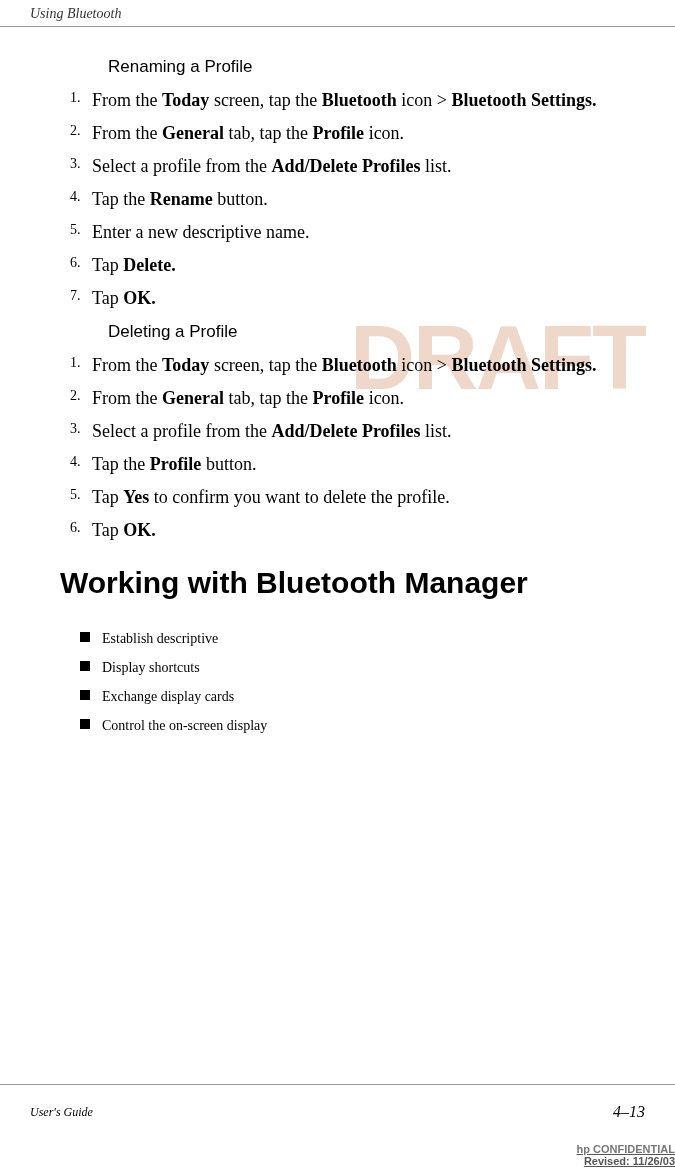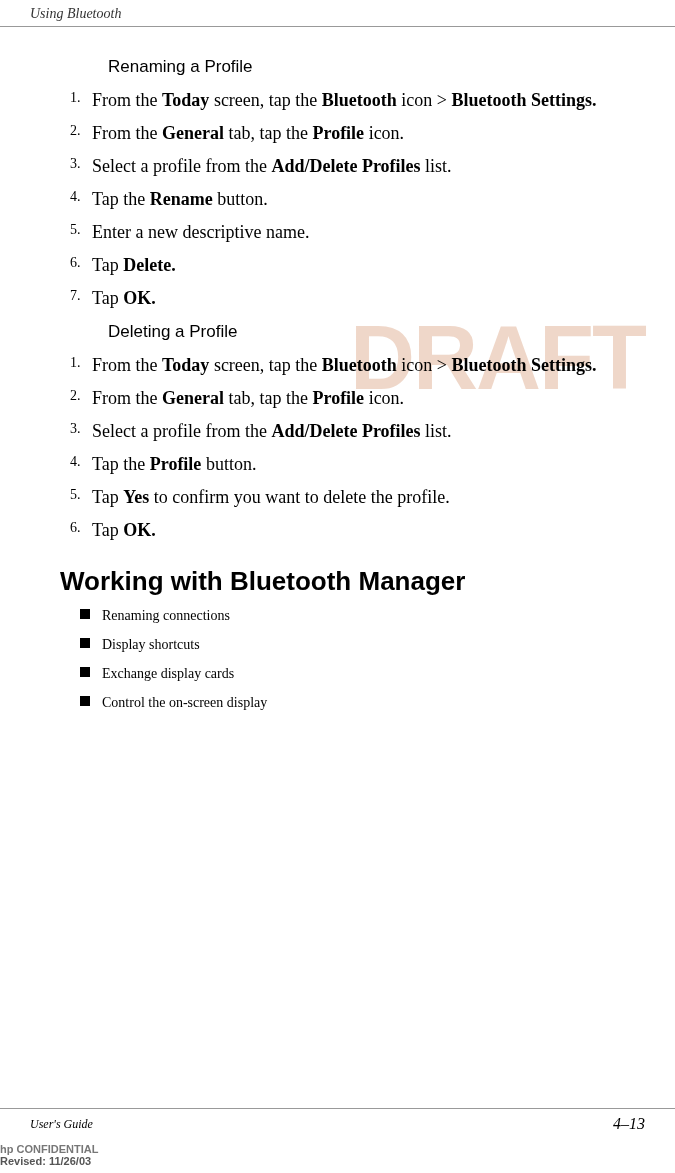--- a/index.html
+++ b/index.html
@@ -60,24 +60,24 @@
     .section-h2 {
       font-size: 17px;
       font-weight: normal;
       font-family: Arial, Helvetica, sans-serif;
       margin-bottom: 10px;
       margin-top: 10px;
       margin-left: 48px;
     }
 
     .section-h1 {
-      font-size: 26px;
+      font-size: 30px;
       font-weight: bold;
       font-family: Arial, Helvetica, sans-serif;
-      margin-bottom: 8px;
+      margin-bottom: 28px;
       margin-top: 22px;
     }
 
     ol {
       list-style: none;
       padding: 0;
       margin: 0 0 10px 0;
     }
 
     ol li {
@@ -127,43 +127,44 @@
     }
 
     .intro-text {
       font-size: 14px;
       margin-bottom: 6px;
       padding-left: 10px;
     }
 
     .footer-bar {
       border-top: 1px solid #999;
-      padding: 6px 30px;
+      padding: 18px 30px;
       display: flex;
       justify-content: space-between;
       align-items: center;
       font-size: 12px;
     }
 
     .footer-left {
       font-style: italic;
       font-size: 12px;
     }
 
     .footer-right {
       font-size: 16px;
       font-style: italic;
     }
 
     .footer-confidential {
-      text-align: left;
+      text-align: right;
       padding: 4px 0 6px 0;
       font-size: 11px;
       color: #555;
       font-family: Arial, Helvetica, sans-serif;
+      text-decoration: underline;
     }
 
     .footer-confidential .confidential-main {
       font-weight: bold;
       color: #777;
       font-size: 11px;
     }
 
     .footer-confidential .revised {
       font-weight: bold;
@@ -253,21 +254,21 @@
             <span class="list-text">Tap <span class="bold">OK.</span></span>
           </li>
         </ol>
       </div>
 
       <div>
         <h1 class="section-h1">Working with Bluetooth Manager</h1>
         <ul class="bullet-list">
           <li>
             <span class="bullet-square"></span>
-            <span>Renaming connections</span>
+            <span>Establish descriptive</span>
           </li>
           <li>
             <span class="bullet-square"></span>
             <span>Display shortcuts</span>
           </li>
           <li>
             <span class="bullet-square"></span>
             <span>Exchange display cards</span>
           </li>
           <li>

